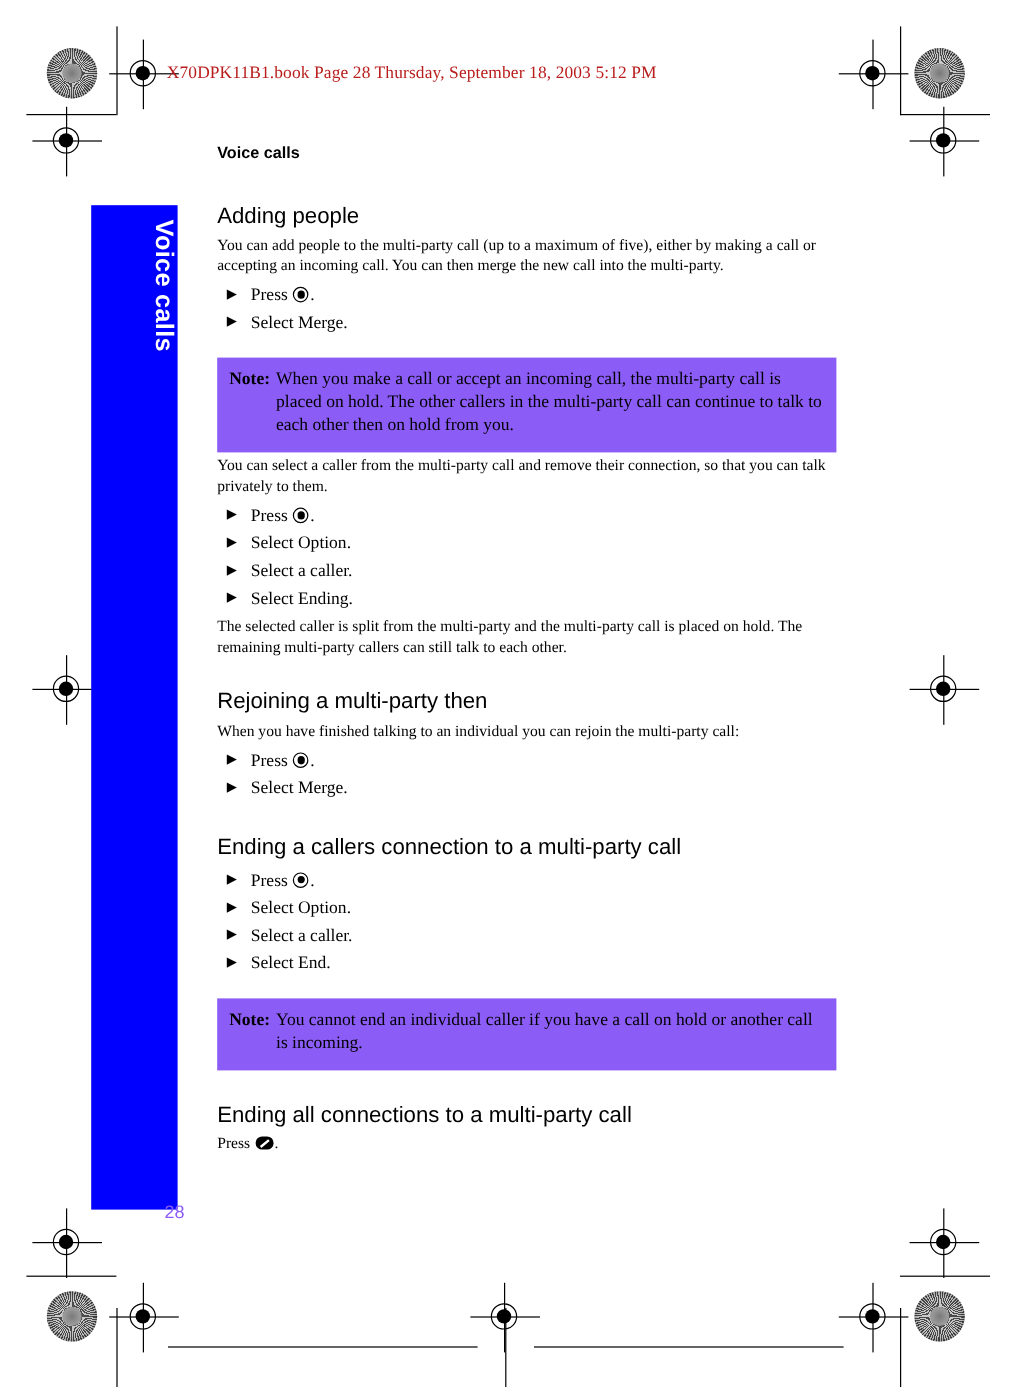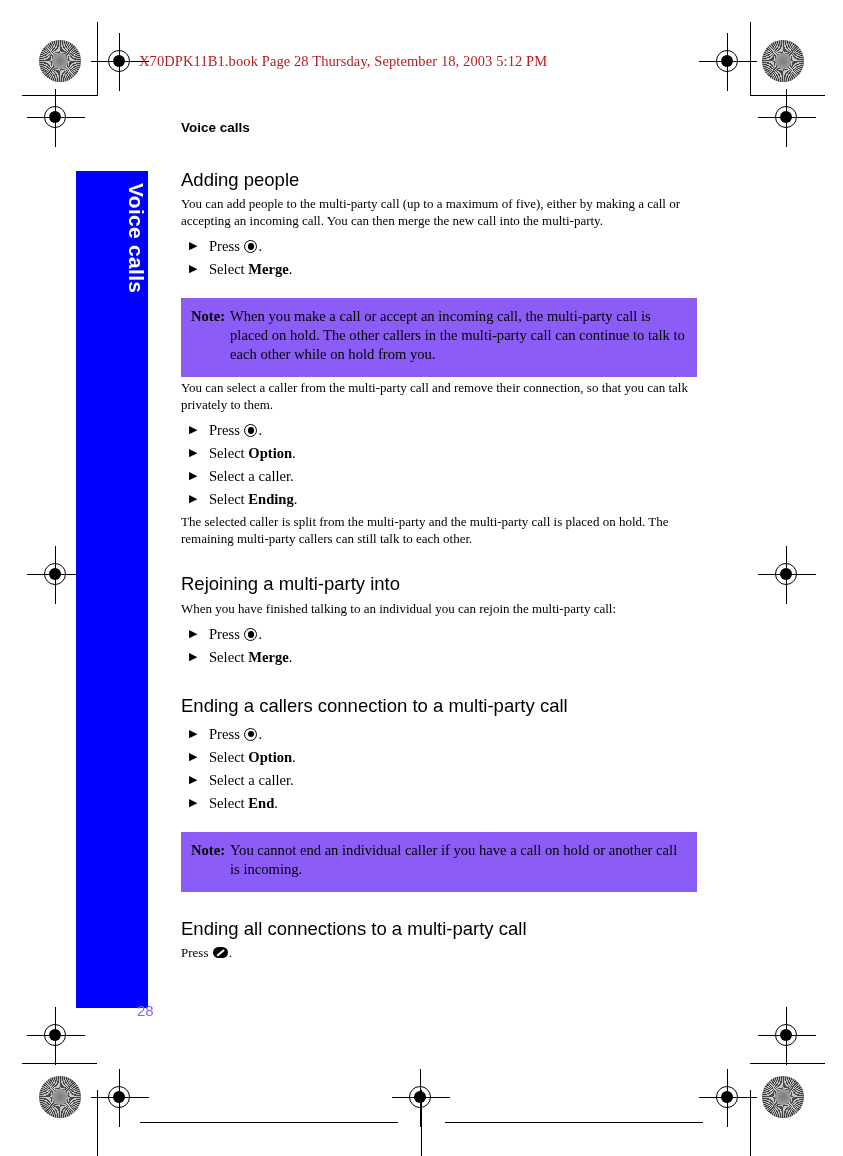--- a/index.html
+++ b/index.html
@@ -167,21 +167,21 @@
     padding-left: 28px;
   }
   ul.steps li .arrow {
     position: absolute;
     left: 8px;
     top: 0;
     font-size: 11px;
     line-height: 1.9;
     color: #000;
   }
-  .step-strong { font-weight: bold; }
+  .step-strong { font-weight: normal; }
 
   
   .key-nav {
     display: inline-block;
     position: relative;
     width: 13px;
     height: 13px;
     vertical-align: -2px;
     margin: 0 1px;
   }
@@ -377,42 +377,42 @@
       <span class="arrow">▶</span><span>Press </span><span class="key-nav"><span class="outer"></span><span class="inner"></span></span><span>.</span>
     </li>
     <li>
       <span class="arrow">▶</span><span>Select </span><span class="step-strong">Merge</span><span>.</span>
     </li>
   </ul>
 
   <div class="note-box">
     <div class="note-row">
       <span class="note-label">Note:</span>
-      <span class="note-text">When you make a call or accept an incoming call, the multi-party call is placed on hold. The other callers in the multi-party call can continue to talk to each other while on hold from you.</span>
+      <span class="note-text">When you make a call or accept an incoming call, the multi-party call is placed on hold. The other callers in the multi-party call can continue to talk to each other then on hold from you.</span>
     </div>
   </div>
 
   <p class="body-text">You can select a caller from the multi-party call and remove their connection, so that you can talk privately to them.</p>
   <ul class="steps">
     <li>
       <span class="arrow">▶</span><span>Press </span><span class="key-nav"><span class="outer"></span><span class="inner"></span></span><span>.</span>
     </li>
     <li>
       <span class="arrow">▶</span><span>Select </span><span class="step-strong">Option</span><span>.</span>
     </li>
     <li>
       <span class="arrow">▶</span><span>Select a caller.</span>
     </li>
     <li>
       <span class="arrow">▶</span><span>Select </span><span class="step-strong">Ending</span><span>.</span>
     </li>
   </ul>
   <p class="body-text">The selected caller is split from the multi-party and the multi-party call is placed on hold. The remaining multi-party callers can still talk to each other.</p>
 
-  <h2 class="section-title tight">Rejoining a multi-party into</h2>
+  <h2 class="section-title tight">Rejoining a multi-party then</h2>
   <p class="body-text">When you have finished talking to an individual you can rejoin the multi-party call:</p>
   <ul class="steps">
     <li>
       <span class="arrow">▶</span><span>Press </span><span class="key-nav"><span class="outer"></span><span class="inner"></span></span><span>.</span>
     </li>
     <li>
       <span class="arrow">▶</span><span>Select </span><span class="step-strong">Merge</span><span>.</span>
     </li>
   </ul>
 

